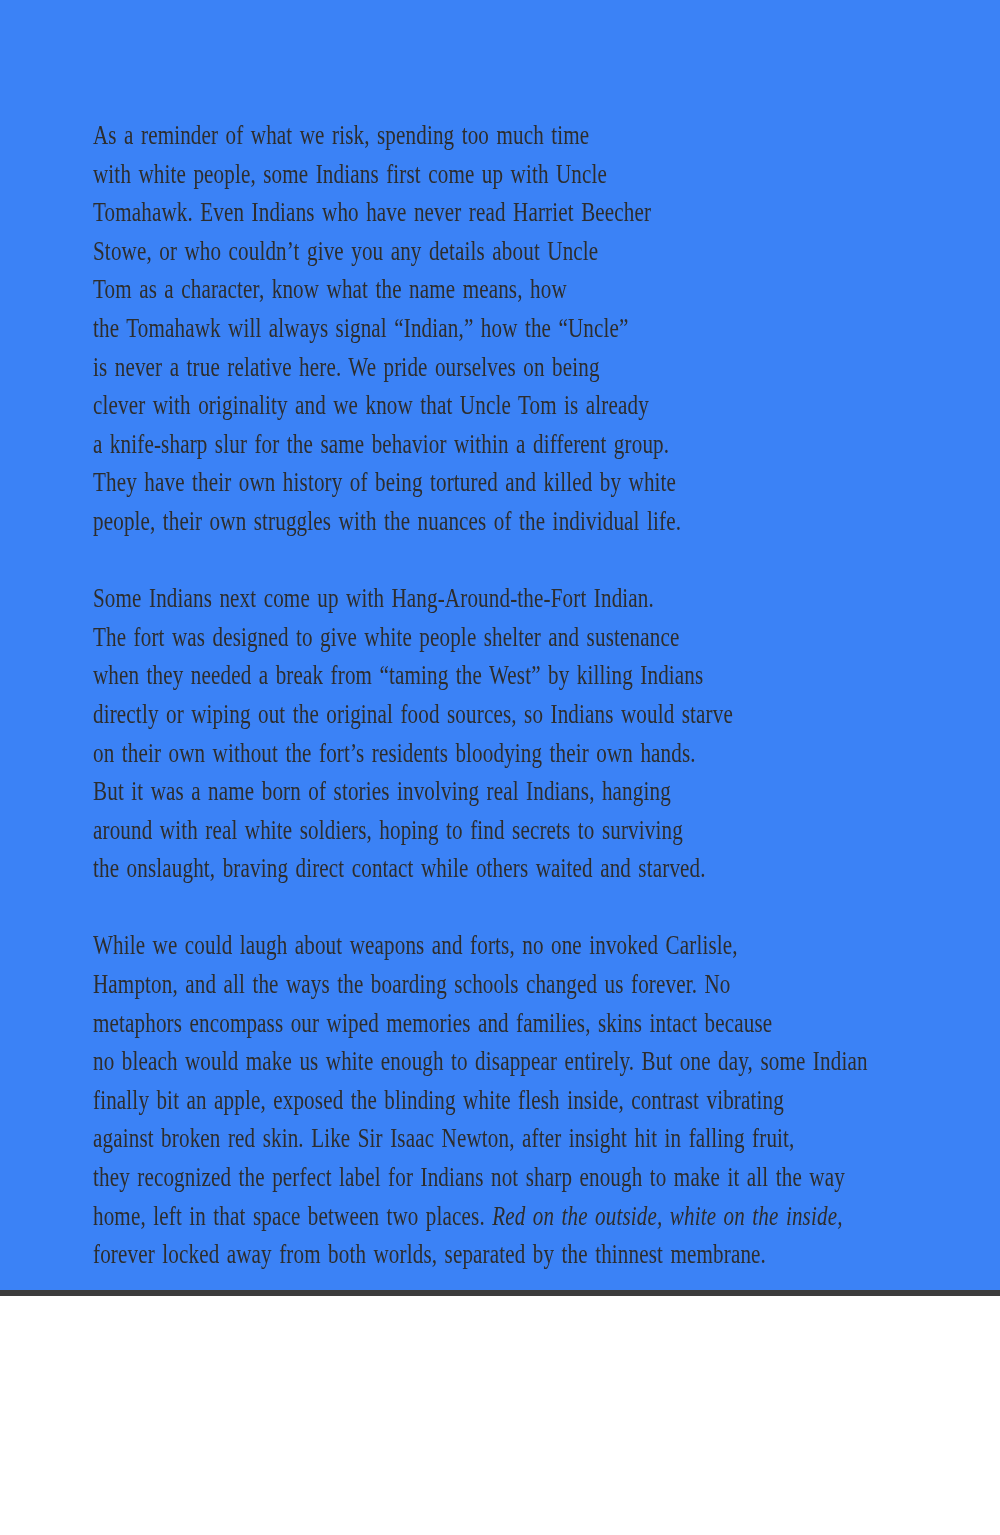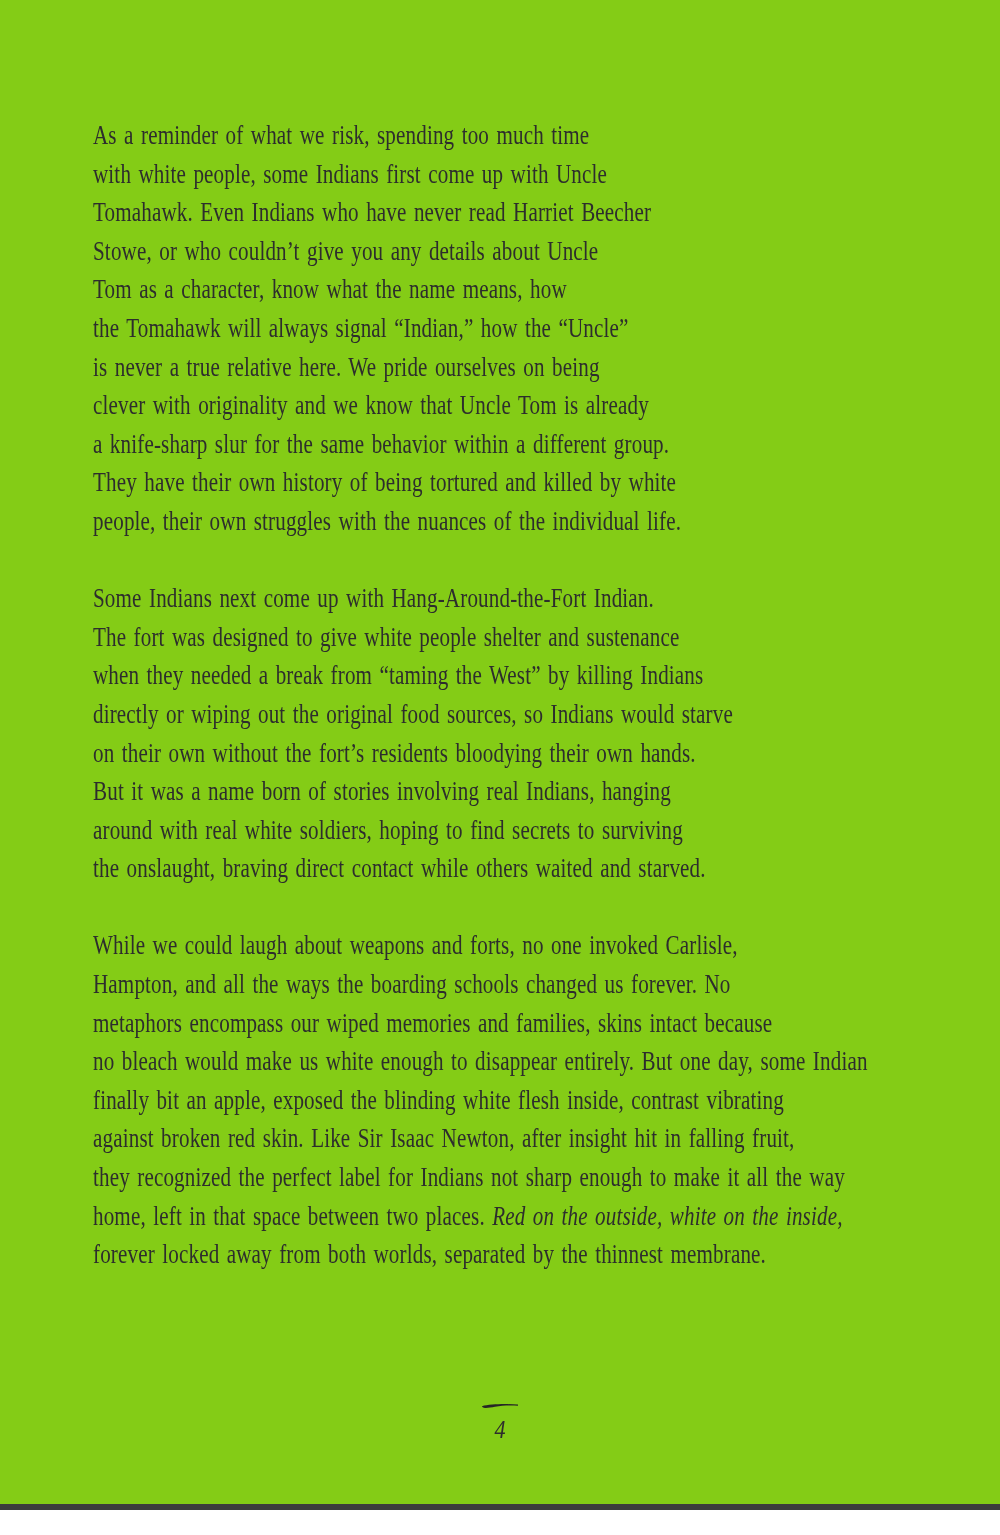--- a/index.html
+++ b/index.html
@@ -6,22 +6,22 @@
   body {
     width: 1000px;
     height: 1535px;
     background: #ffffff;
     font-family: "Liberation Serif", serif;
     color: #2d2d2d;
   }
   .page {
     position: relative;
     width: 1000px;
-    height: 1510px;
-    background: #84cc16;
+    height: 1296px;
+    background: #3b82f6;
     overflow: hidden;
   }
   .text-block {
     position: absolute;
     left: 93px;
     top: 116px;
   }
   .stanza { margin: 0 0 38.6px 0; }
   .stanza:last-child { margin-bottom: 0; }
   .line {

